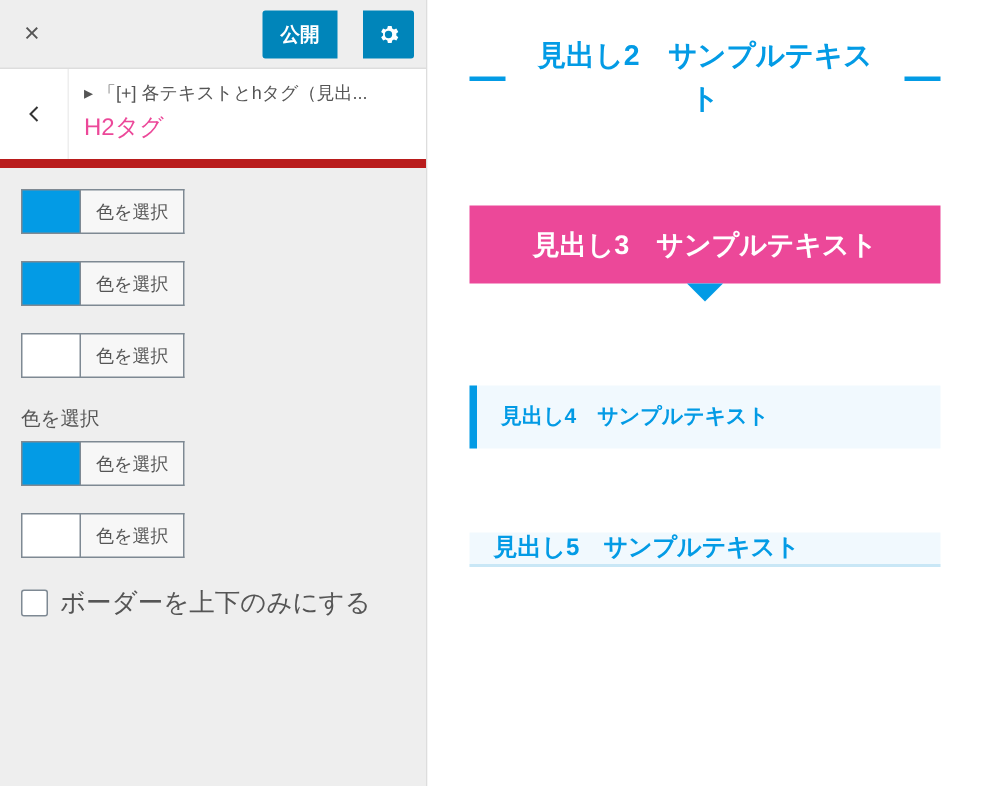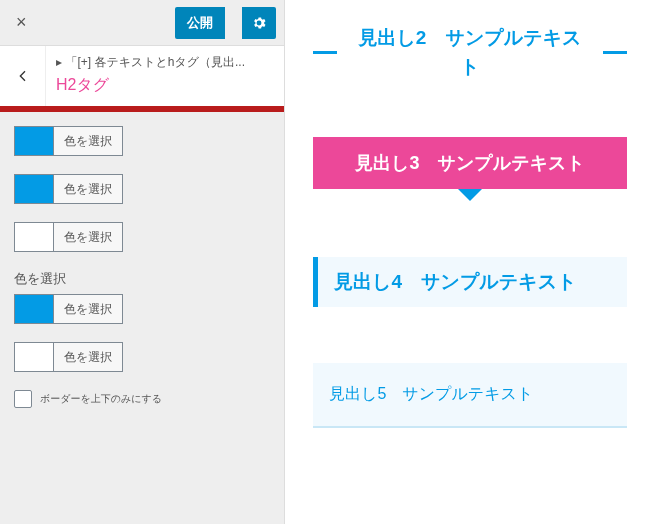--- a/index.html
+++ b/index.html
@@ -20,30 +20,30 @@
 .controls { padding: 14px 14px 14px 14px; }
 .ctrl { margin-bottom: 18px; }
 .ctrl-label { font-size: 13px; color: #555; margin-bottom: 6px; }
 .swatch-row { display: flex; }
 .swatch { width: 40px; height: 30px; border: 1px solid #7e8993; cursor: pointer; }
 .swatch.blue { background: #039be5; }
 .swatch.white { background: #fff; }
 .swatch-btn { border: 1px solid #7e8993; border-left: none; background: #f7f7f7; color: #555; font-size: 12px; padding: 4px 10px; cursor: pointer; }
 .check-row { display: flex; align-items: center; gap: 8px; }
 .checkbox { width: 18px; height: 18px; border: 1px solid #7e8993; background: #fff; border-radius: 2px; cursor: pointer; }
-.check-label { font-size: 10px; color: #555; }
+.check-label { font-size: 17px; color: #555; }
 
 .preview { flex: 1; background: #fff; padding: 24px 28px 0 28px; overflow-y: auto; }
 .h2-wrap { display: flex; align-items: center; gap: 12px; margin-bottom: 56px; }
 .h2-line { flex: 0 0 24px; height: 3px; background: #039be5; }
 .h2-text { color: #039be5; font-size: 19px; font-weight: bold; text-align: center; flex: 1; line-height: 1.5; }
 .h3-box { background: #ec4899; color: #fff; font-size: 18px; font-weight: bold; text-align: center; padding: 14px 10px; position: relative; margin-bottom: 68px; }
 .h3-box::after { content: ""; position: absolute; left: 50%; transform: translateX(-50%); bottom: -12px; border-left: 12px solid transparent; border-right: 12px solid transparent; border-top: 12px solid #039be5; }
-.h4-box { border-left: 5px solid #039be5; background: #f1f9fe; color: #039be5; font-size: 19px; font-weight: bold; padding: 12px 16px; margin-bottom: 56px; }
-.h5-box { background: #f1f9fe; color: #039be5; font-size: 16px; font-weight: normal; padding: 21px 16px; border-bottom: 2px solid #c9e7f6; margin-bottom: 40px; }
+.h4-box { border-left: 5px solid #039be5; background: #f1f9fe; color: #039be5; font-size: 14px; font-weight: bold; padding: 12px 16px; margin-bottom: 56px; }
+.h5-box { background: #f1f9fe; color: #039be5; font-size: 16px; font-weight: bold; padding: 0 16px; border-bottom: 2px solid #c9e7f6; margin-bottom: 40px; }
 </style>
 </head>
 <body>
 
 <div class="sidebar">
   <div class="topbar">
     <div class="close-x">×</div>
     <div class="top-right">
       <button class="publish-btn">公開</button>
       <button class="gear-btn">

